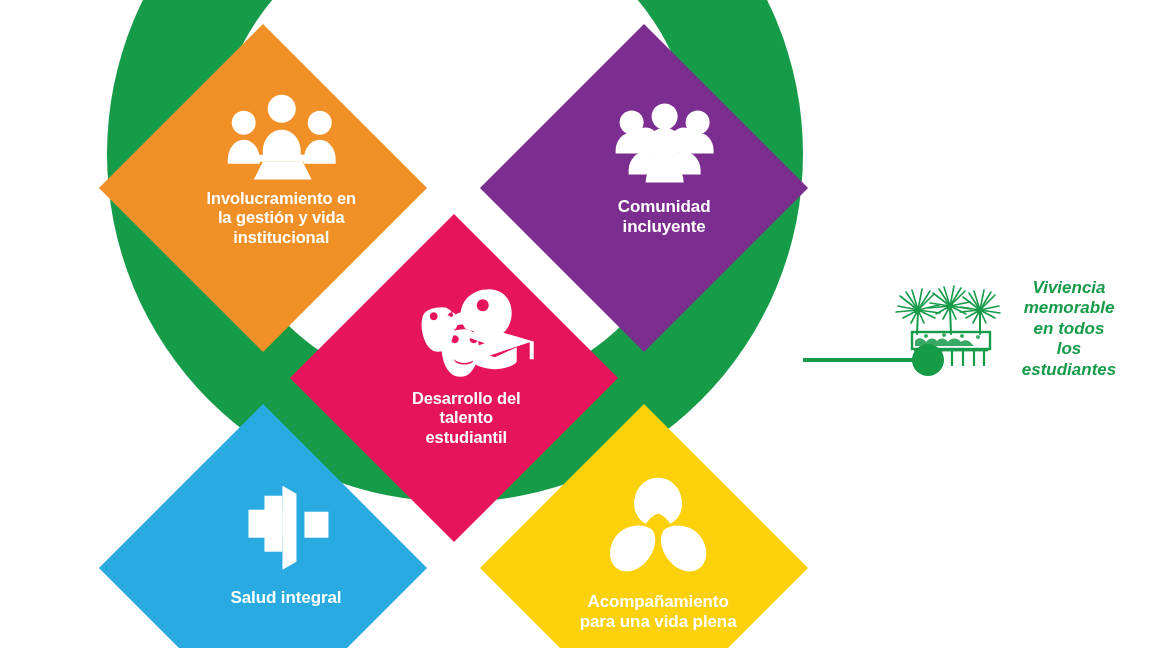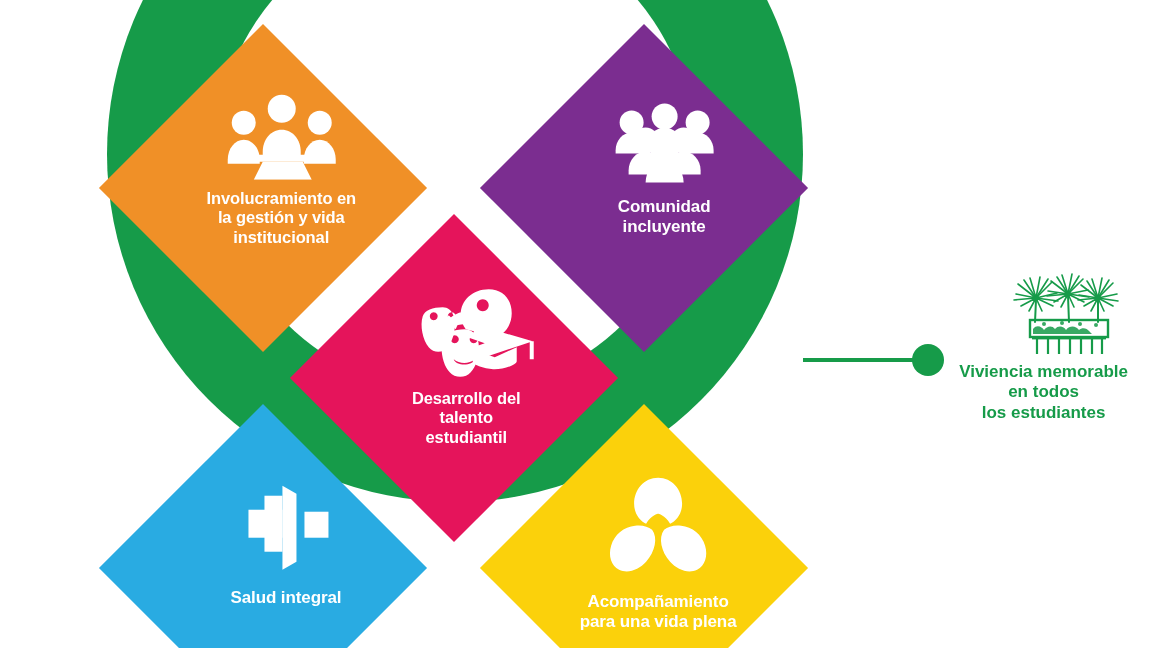--- a/index.html
+++ b/index.html
@@ -127,22 +127,23 @@
     height: 32px;
     border-radius: 50%;
     background: #169B49;
   }
   #callout {
     position: absolute;
     left: 888px;
     top: 272px;
     width: 240px;
     display: flex;
-    flex-direction: column;
-    align-items: flex-end;
+    flex-direction: row;
+    align-items: center;
+    font-style: italic;
   }
   #callout-label {
     margin-top: 6px;
     color: #169B49;
     font-weight: bold;
     font-size: 17px;
     line-height: 1.2;
     text-align: center;
     white-space: pre-line;
   }

